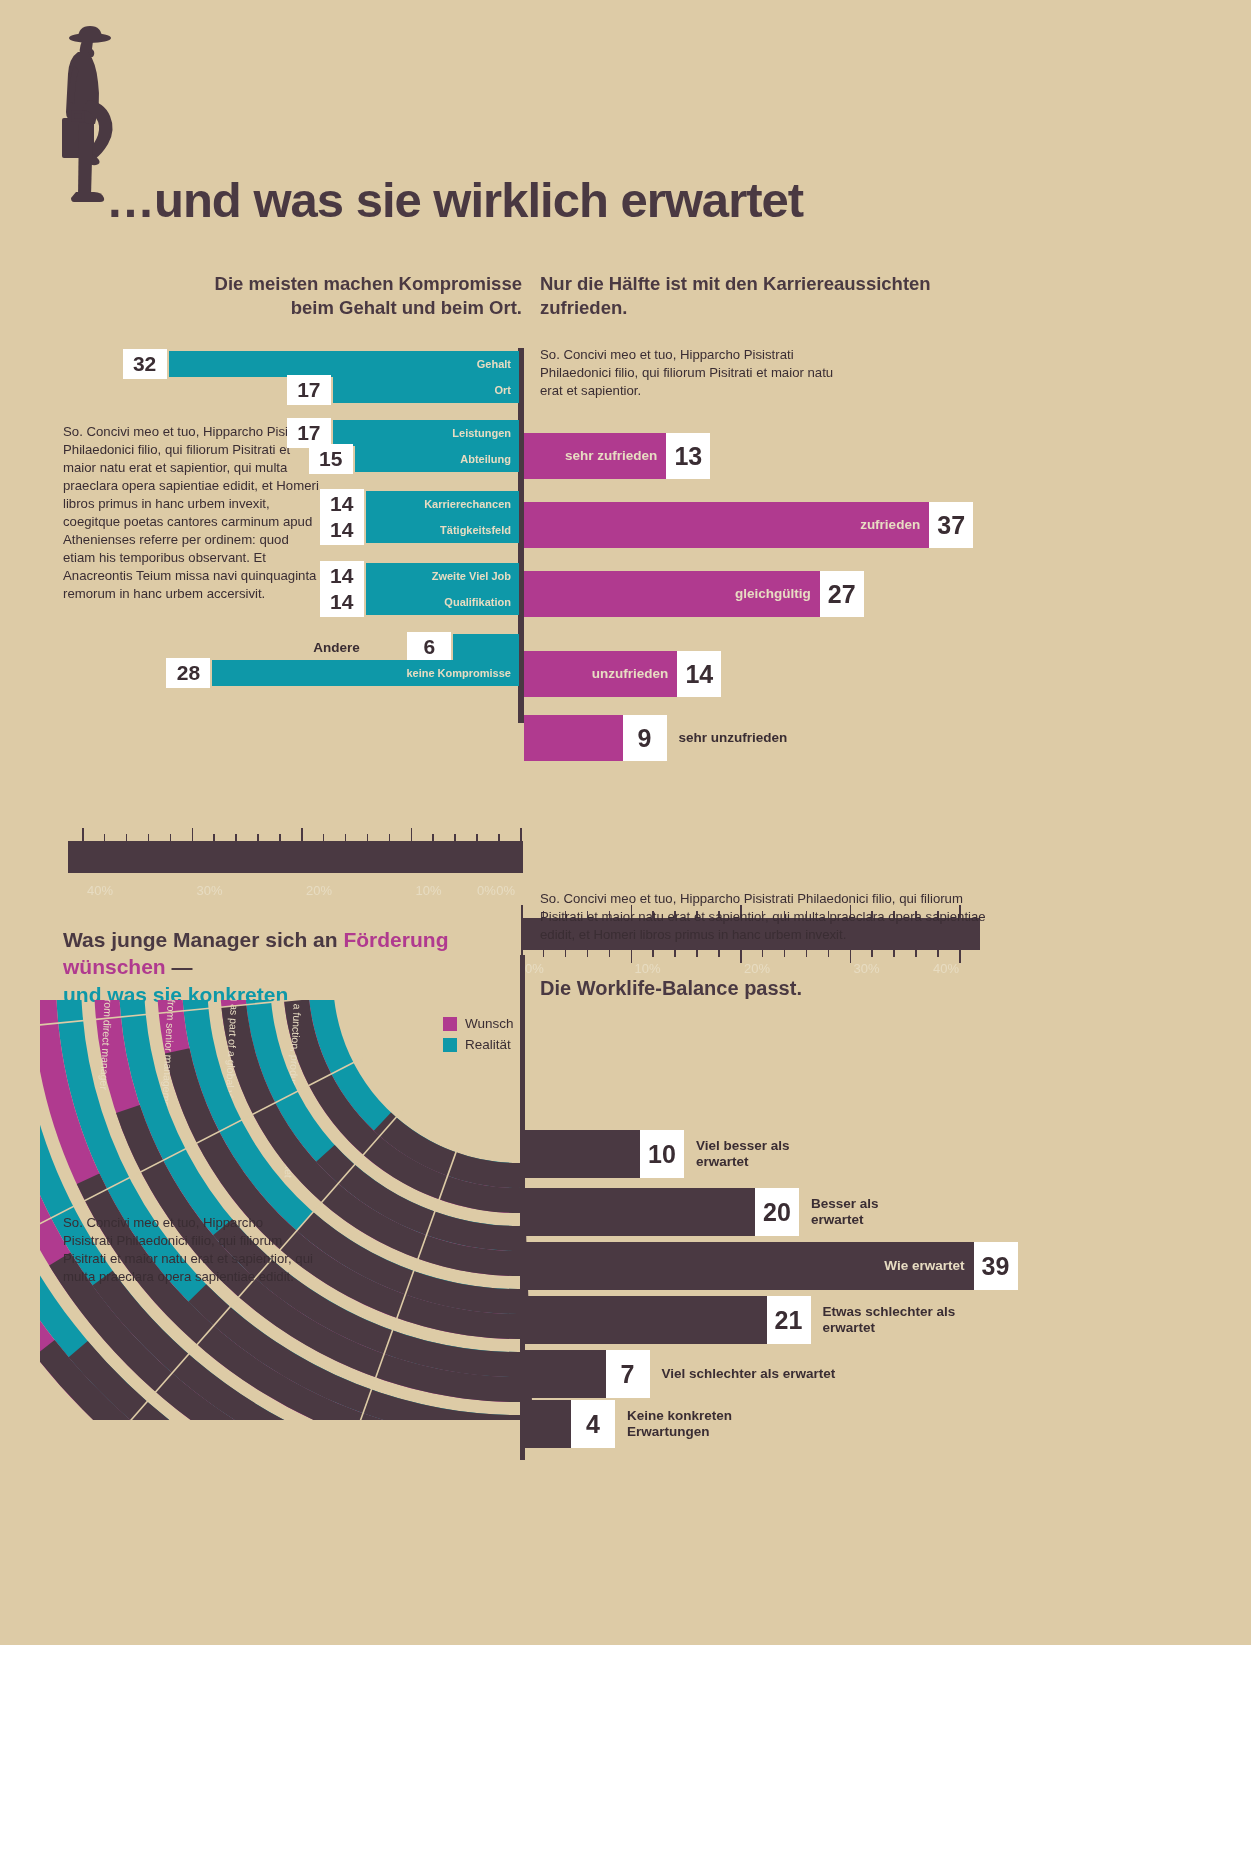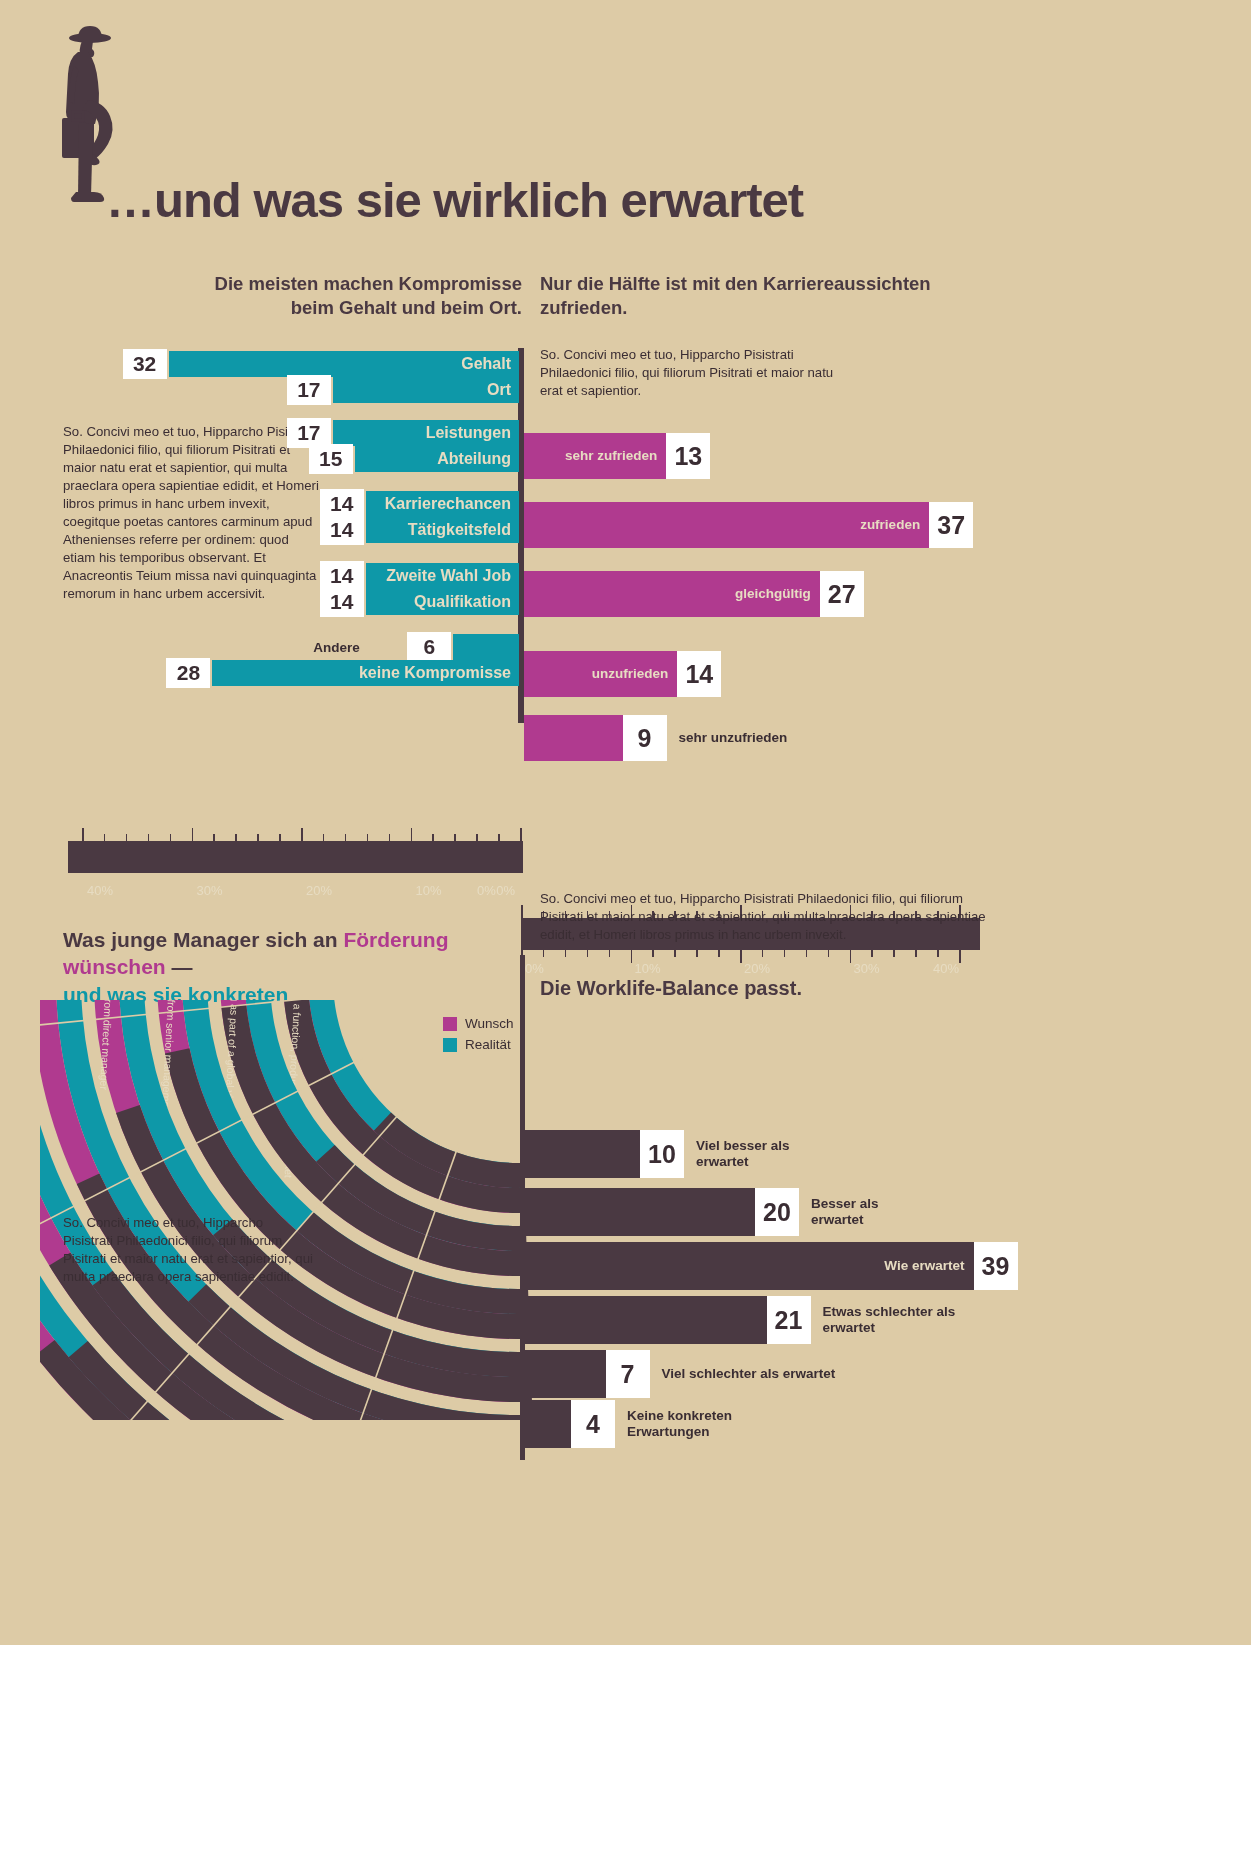--- a/index.html
+++ b/index.html
@@ -44,21 +44,21 @@
   #body-radial{ left:63px; top:1214px; width:250px; }
 
   
   #axisline {
     position:absolute; left:518px; top:348px; width:6px; height:375px;
     background:#4a3942;
   }
   .tealrow { position:absolute; height:26px; }
   .tealbar {
     position:absolute; right:0; top:0; height:26px; background:#0e98a8;
-    color:#e7dcc2; font-size:16px; font-weight:bold;
+    color:#e7dcc2; font-size:11px; font-weight:bold;
     text-align:right; line-height:26px; padding-right:8px;
     white-space:nowrap;
   }
   .tealval {
     position:absolute; top:-2px; height:30px; min-width:44px;
     background:#fff; color:#3a2d33; font-size:21px; font-weight:bold;
     text-align:center; line-height:30px;
   }
   
   .axisbar {
@@ -179,21 +179,21 @@
         </div>
         <div class="tealrow" style="left: 365.7px; top: 491px; width: 153.3px;">
           <div class="tealbar" style="width: 153.3px;">Karrierechancen</div>
           <div class="tealval" style="left: -46px;">14</div>
         </div>
         <div class="tealrow" style="left: 365.7px; top: 517px; width: 153.3px;">
           <div class="tealbar" style="width: 153.3px;">Tätigkeitsfeld</div>
           <div class="tealval" style="left: -46px;">14</div>
         </div>
         <div class="tealrow" style="left: 365.7px; top: 563px; width: 153.3px;">
-          <div class="tealbar" style="width: 153.3px;">Zweite Wahl Job</div>
+          <div class="tealbar" style="width: 153.3px;">Zweite Viel Job</div>
           <div class="tealval" style="left: -46px;">14</div>
         </div>
         <div class="tealrow" style="left: 365.7px; top: 589px; width: 153.3px;">
           <div class="tealbar" style="width: 153.3px;">Qualifikation</div>
           <div class="tealval" style="left: -46px;">14</div>
         </div>
         <div class="tealrow" style="left: 453.3px; top: 634px; width: 65.7px;">
           <div class="tealbar" style="width: 65.7px;"></div>
           <div class="tealval" style="left: -46px;">6</div>
           <div style="position: absolute; left: -140px; top: -1px; height: 30px; line-height: 30px; width: 88px; text-align: left; font-size: 13.5px; font-weight: bold; color: rgb(58, 45, 51);">Andere</div>

